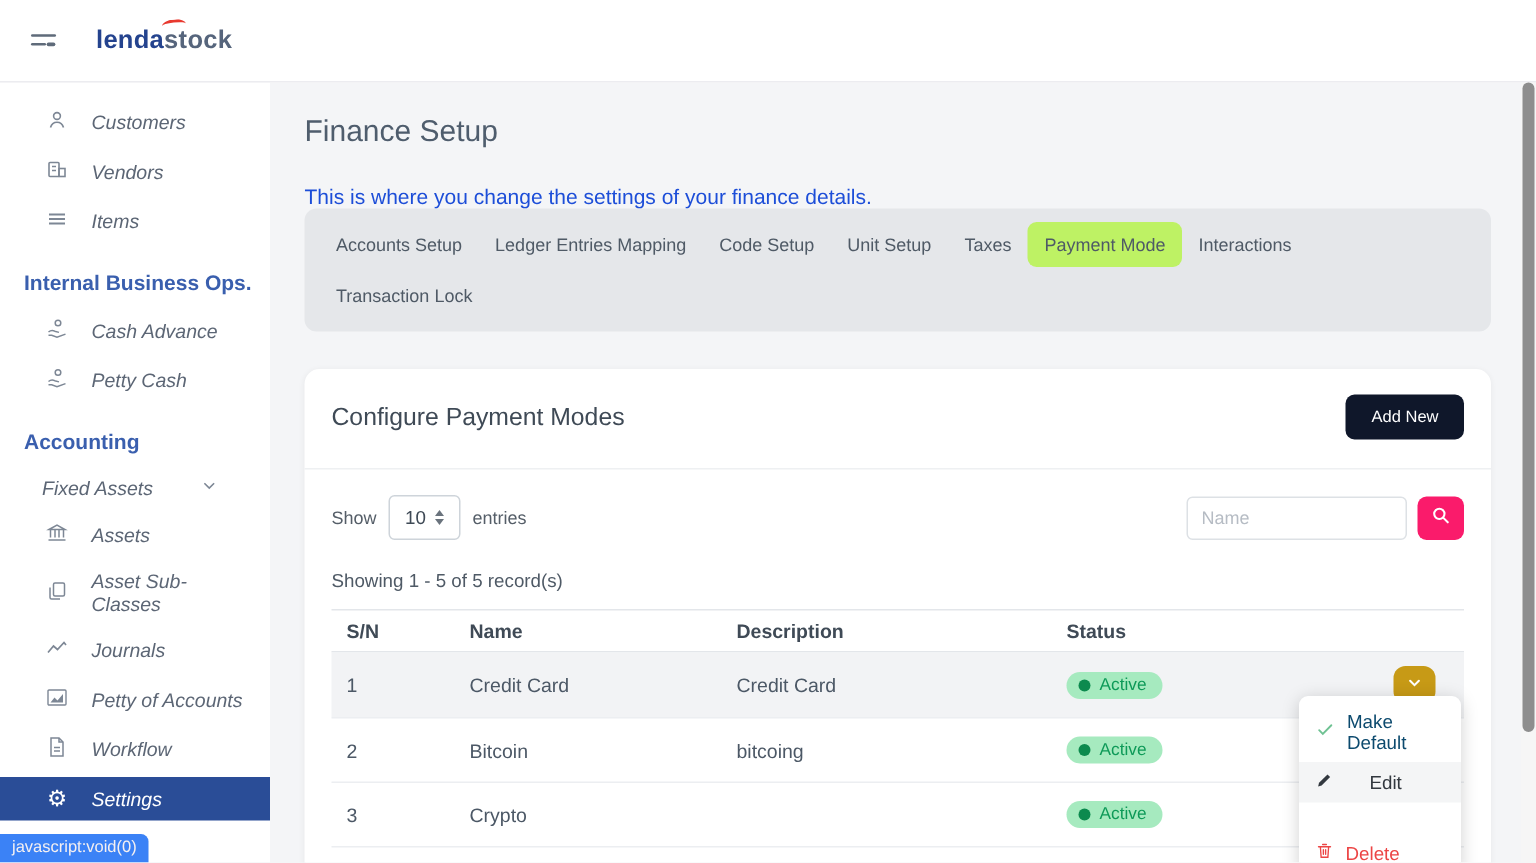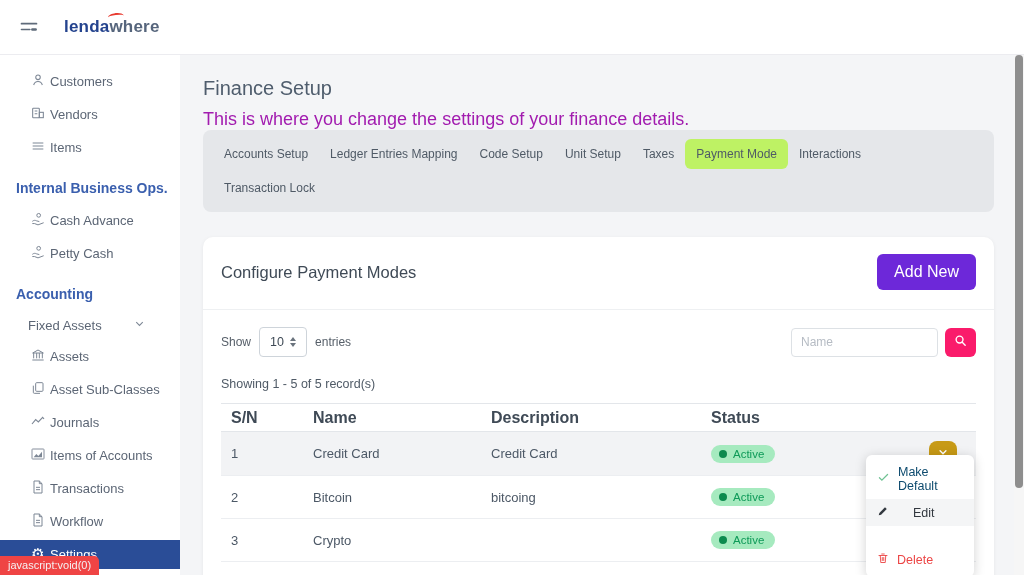--- a/index.html
+++ b/index.html
@@ -12,93 +12,93 @@
   .brand { font-weight:bold; font-size:17px; letter-spacing:.2px; position:relative; }
   .brand .b1 { color:#24438e; }
   .brand .b2 { color:#56657c; }
   .brand .swoosh { position:absolute; top:-4px; left:44px; width:16px; height:7px; border-top:2.5px solid #e8392f; border-radius:50%; transform:rotate(-6deg); }
 
   
   .app { display:flex; height:520px; }
 
   
   .sidebar { width:180px; background:#fff; padding-top:10px; flex-shrink:0; position:relative; z-index:5; }
-  .side-item { display:flex; align-items:center; gap:4px; padding:7px 10px 7px 30px; font-size:13px; color:#5c6675; cursor:pointer; }
+  .side-item { display:flex; align-items:center; gap:15px; padding:7px 10px 7px 30px; font-size:13px; color:#5c6675; cursor:pointer;font-style:italic; }
   .side-item svg { flex-shrink:0; }
   .side-section { margin:16px 0 8px; padding-left:16px; color:#3a5fae; font-weight:bold; font-size:14px; }
   .side-collapsible { padding-left:28px; padding-right:34px; justify-content:space-between; }
   .side-active { background:#2a4d97; color:#fff; margin-top:2px; }
   .gear-glyph { font-family:"DejaVu Sans",sans-serif; font-size:15px; line-height:1; color:#fff; width:16px; text-align:center; }
 
   
   .main { flex:1; padding:22px 30px 16px 23px; overflow:hidden; }
   .page-title { font-size:20px; font-weight:500; color:#4f5d6d; }
-  .page-sub { font-size:18px; color:#a21caf; margin-top:9px; }
+  .page-sub { font-size:14px; color:#1d4ed8; margin-top:23px; }
 
   .tabs { margin-top:0; background:#e5e7ea; border-radius:8px; padding:9px 10px; display:flex; flex-wrap:wrap; row-gap:4px; }
   .tab { font-size:12px; color:#4f5a66; padding:8px 11px; border-radius:6px; cursor:pointer; white-space:nowrap; }
   .tab.active { background:#bef264; }
 
   
   .card { margin-top:25px; background:#fff; border-radius:10px 10px 0 0; box-shadow:0 1px 4px rgba(0,0,0,.06); position:relative; height:360px; }
   .card-head { display:flex; align-items:center; justify-content:space-between; padding:17px 18px 19px; border-bottom:1px solid #eef0f2; }
   .card-title { font-size:16.5px; font-weight:500; color:#3f4a56; }
-  .btn-pink { background:#6d28d9; color:#fff; border:none; font-size:16px; padding:9px 17px; border-radius:6px; cursor:pointer; font-family:inherit; }
+  .btn-pink { background:#0f172a; color:#fff; border:none; font-size:11px; padding:9px 17px; border-radius:6px; cursor:pointer; font-family:inherit; }
 
   .controls { display:flex; align-items:center; justify-content:space-between; padding:17px 18px 6px; }
   .show-group { display:flex; align-items:center; gap:8px; font-size:12px; color:#555e68; }
   .pp-select { border:1px solid #ced4da; border-radius:4px; width:48px; height:30px; display:flex; align-items:center; justify-content:center; gap:6px; font-size:12.5px; color:#3f4a56; cursor:pointer; }
   .updown { display:flex; flex-direction:column; gap:2px; }
   .updown i { width:0; height:0; border-left:3.5px solid transparent; border-right:3.5px solid transparent; }
   .updown .up { border-bottom:4px solid #6a737d; }
   .updown .dn { border-top:4px solid #6a737d; }
   .search-group { display:flex; align-items:center; gap:7px; }
   .search-input { width:147px; height:29px; border:1px solid #dde1e5; border-radius:4px; font-size:12px; padding:0 9px; color:#4c5866; font-family:inherit; outline:none; }
   .search-input::placeholder { color:#b6bcc4; }
   .btn-search { width:31px; height:29px; background:#fa1b6b; border:none; border-radius:6px; cursor:pointer; display:flex; align-items:center; justify-content:center; }
 
   .records { font-size:12.5px; color:#4f5a66; padding:14px 18px 12px; }
 
   .tgrid { margin:0 18px; }
   .tgrid-row { display:grid; grid-template-columns:82px 178px 220px 196px 1fr; align-items:center; padding:0 0 0 10px; }
-  .thead { border-top:1px solid #e3e6ea; border-bottom:1px solid #e3e6ea; font-weight:bold; font-size:16px; color:#3f4a56; height:29px; }
+  .thead { border-top:1px solid #e3e6ea; border-bottom:1px solid #e3e6ea; font-weight:bold; font-size:13px; color:#3f4a56; height:29px; }
   .trow { font-size:13px; color:#4c5866; height:43px; }
   .trow + .trow { border-top:1px solid #eceef1; }
   .row-striped { background:#f2f3f5; }
   .pill { display:inline-flex; align-items:center; gap:6px; background:#a6eabf; color:#0e9a58; border-radius:12px; padding:3px 11px 3px 8px; font-size:11.5px; width:fit-content; }
   .pill .dot { width:8px; height:8px; border-radius:50%; background:#0c8a4e; }
   .act-btn { width:28px; height:25px; border:none; border-radius:8px; cursor:pointer; display:flex; align-items:center; justify-content:center; margin-left:22px; }
   .act-gold { background:#c79a16; }
   .act-orange { background:#f6941e; }
 
   
   .menu { position:absolute; top:218px; right:20px; width:108px; background:#fff; border-radius:6px; box-shadow:0 2px 12px rgba(0,0,0,.18); padding:4px 0; z-index:8; }
   .menu-item { display:flex; align-items:center; gap:8px; padding:6px 11px; font-size:12.5px; cursor:pointer; }
   .mi-default { color:#0c4a6e; }
   .mi-edit { color:#32383f; background:#f4f5f6;gap:24px; }
   .mi-delete { color:#ec4545;margin-top:20px; }
 
   
   .scrollbar { position:absolute; top:55px; right:0; width:10px; height:520px; background:#f6f6f6; z-index:9; }
   .scroll-thumb { position:absolute; top:0; left:1px; width:8px; height:433px; background:#8e8e8e; border-radius:4px; }
-  .statusbar-tip { position:absolute; left:0; bottom:0; background:#ef4444; color:#f5f0f1; font-size:11px; padding:3px 8px 4px; border-top-right-radius:5px; z-index:10; }
+  .statusbar-tip { position:absolute; left:0; bottom:0; background:#3b82f6; color:#f5f0f1; font-size:11px; padding:3px 8px 4px; border-top-right-radius:5px; z-index:10; }
 </style>
 </head>
 <body>
 
 <header class="topbar">
   <span class="toggle-btn">
     <svg width="20" height="20" viewBox="0 0 24 24" fill="none" stroke="#5f6b7a" stroke-width="2" stroke-linecap="round">
       <path d="M3 8h18"></path>
         <path d="M3 15h10"></path>
         <path d="M16 15l4 0" stroke-width="3"></path>
     </svg>
   </span>
   <div class="brand">
-    <span class="b1">lenda</span><span class="b2">where</span>
+    <span class="b1">lenda</span><span class="b2">stock</span>
     <span class="swoosh"></span>
   </div>
 </header>
 
 <div class="app">
 
   <nav class="sidebar">
     <div class="side-item">
       <span><svg width="16" height="16" viewBox="0 0 24 24" fill="none" stroke="#7d8795" stroke-width="1.6">
             <circle cx="12" cy="8" r="3.4"></circle>
@@ -168,29 +168,21 @@
       <span><svg width="16" height="16" viewBox="0 0 24 24" fill="none" stroke="#7d8795" stroke-width="1.7">
             <path d="M3 16.5l5.5-6.5 4 3.5L19 6.5l2 2.5"></path>
           </svg></span>
       <span>Journals</span>
     </div>
     <div class="side-item">
       <span><svg width="16" height="16" viewBox="0 0 24 24" fill="none" stroke="#7d8795" stroke-width="1.4">
             <rect x="3" y="4.5" width="18" height="15" rx="1"></rect>
             <path d="M5.5 17l4-5 3 3 5.5-6.5v8.5z" fill="#7d8795" stroke="none"></path>
           </svg></span>
-      <span>Items of Accounts</span>
-    </div>
-    <div class="side-item">
-      <span><svg width="16" height="16" viewBox="0 0 24 24" fill="none" stroke="#7d8795" stroke-width="1.5">
-            <path d="M6 3h8l4 4v14H6z"></path>
-            <path d="M14 3v4h4"></path>
-            <path d="M9 12.5h6M9 16h6"></path>
-          </svg></span>
-      <span>Transactions</span>
+      <span>Petty of Accounts</span>
     </div>
     <div class="side-item">
       <span><svg width="16" height="16" viewBox="0 0 24 24" fill="none" stroke="#7d8795" stroke-width="1.5">
             <path d="M6 3h8l4 4v14H6z"></path>
             <path d="M14 3v4h4"></path>
             <path d="M9 12.5h6M9 16h6"></path>
           </svg></span>
       <span>Workflow</span>
     </div>
     <div class="side-item side-active">

